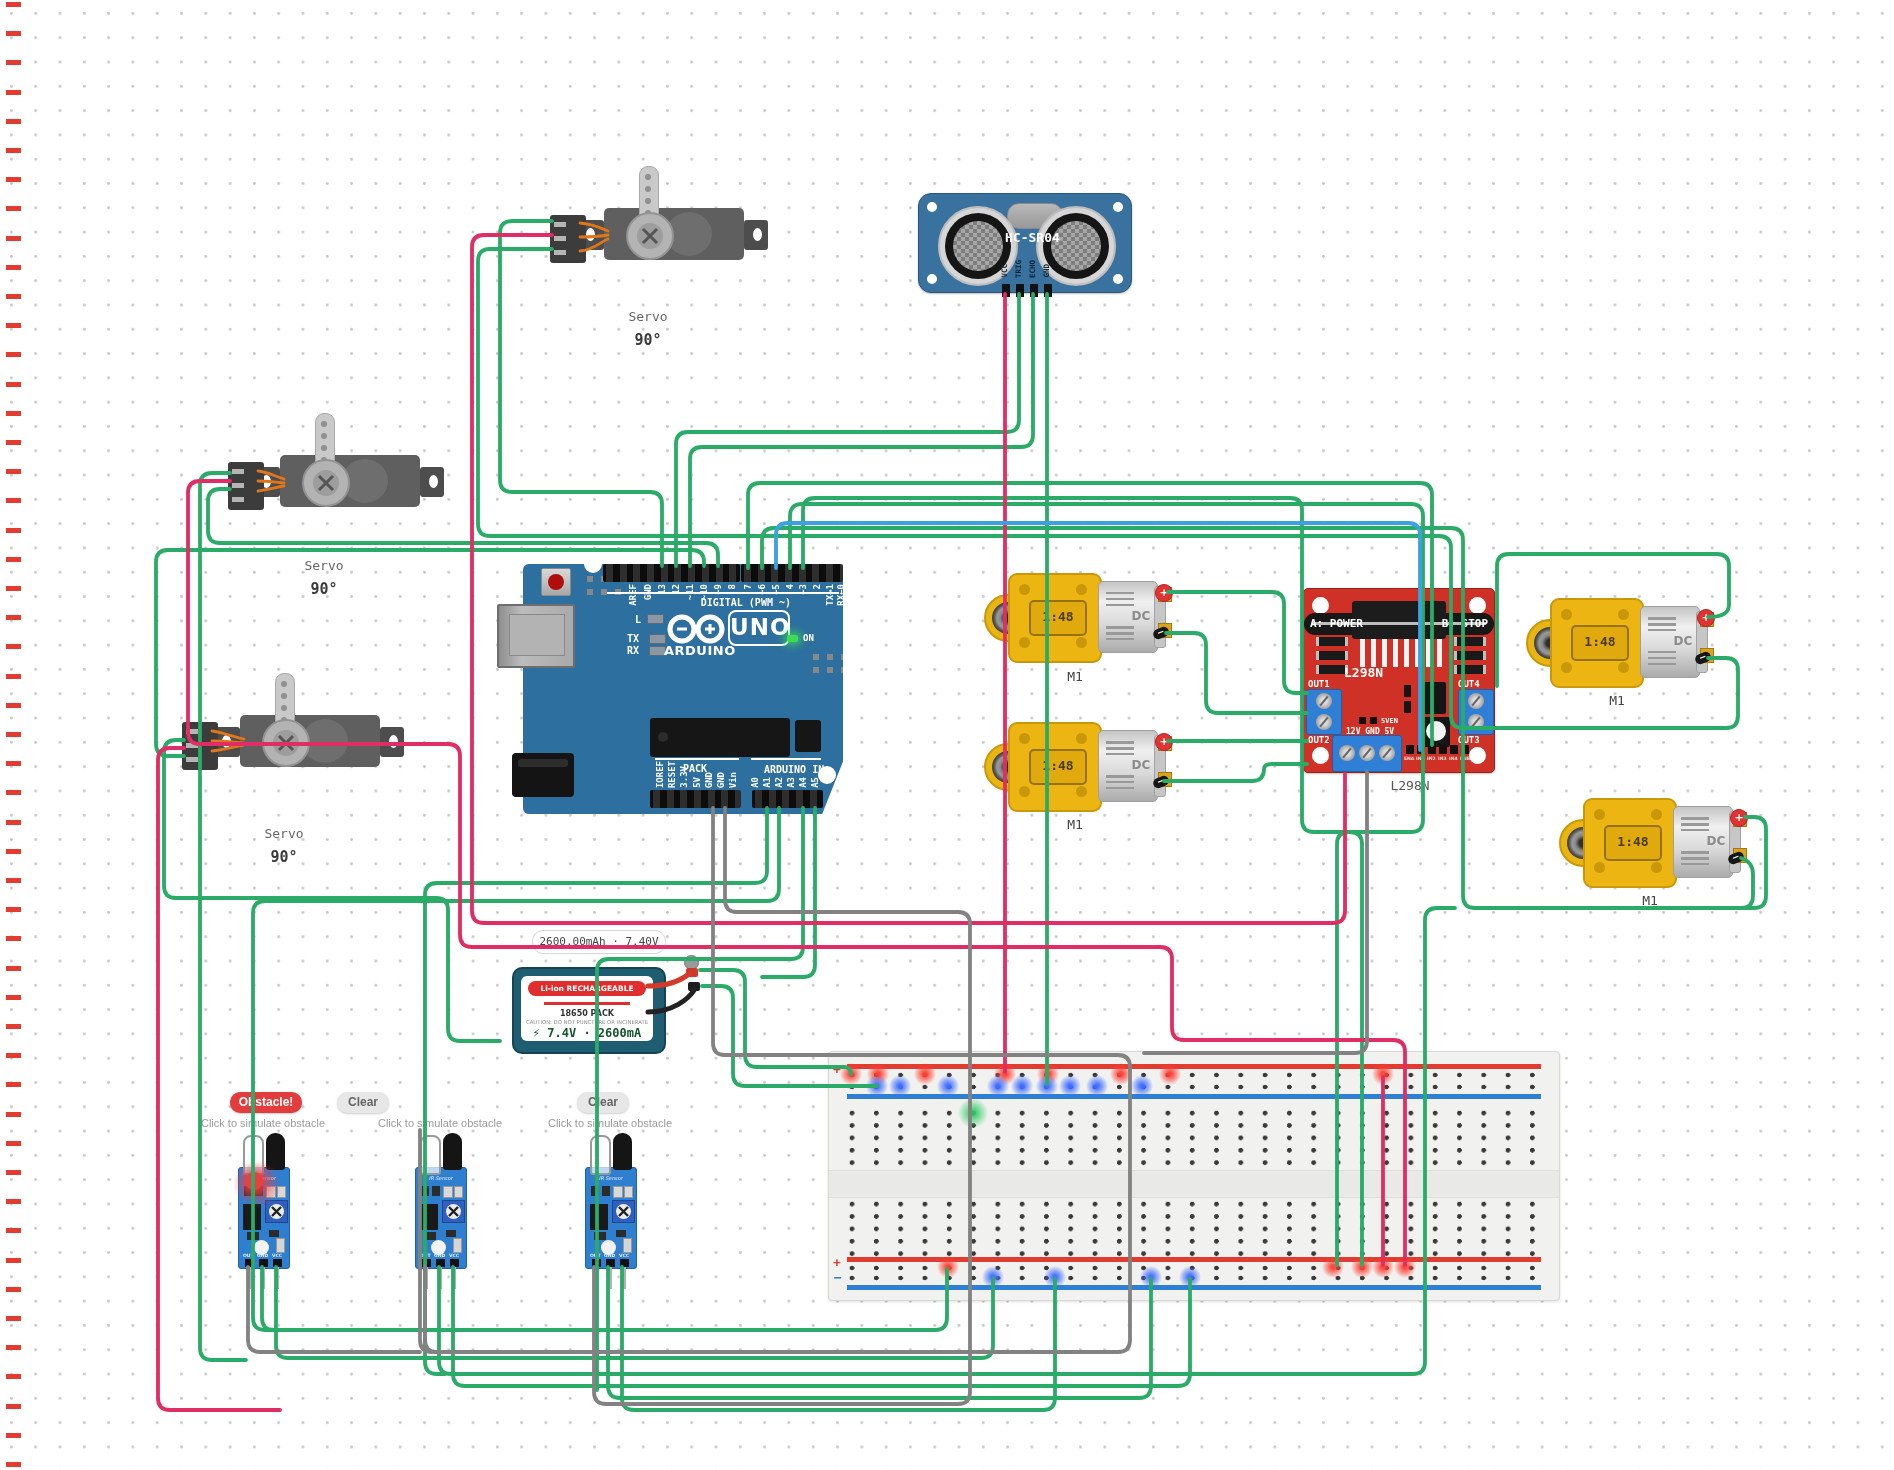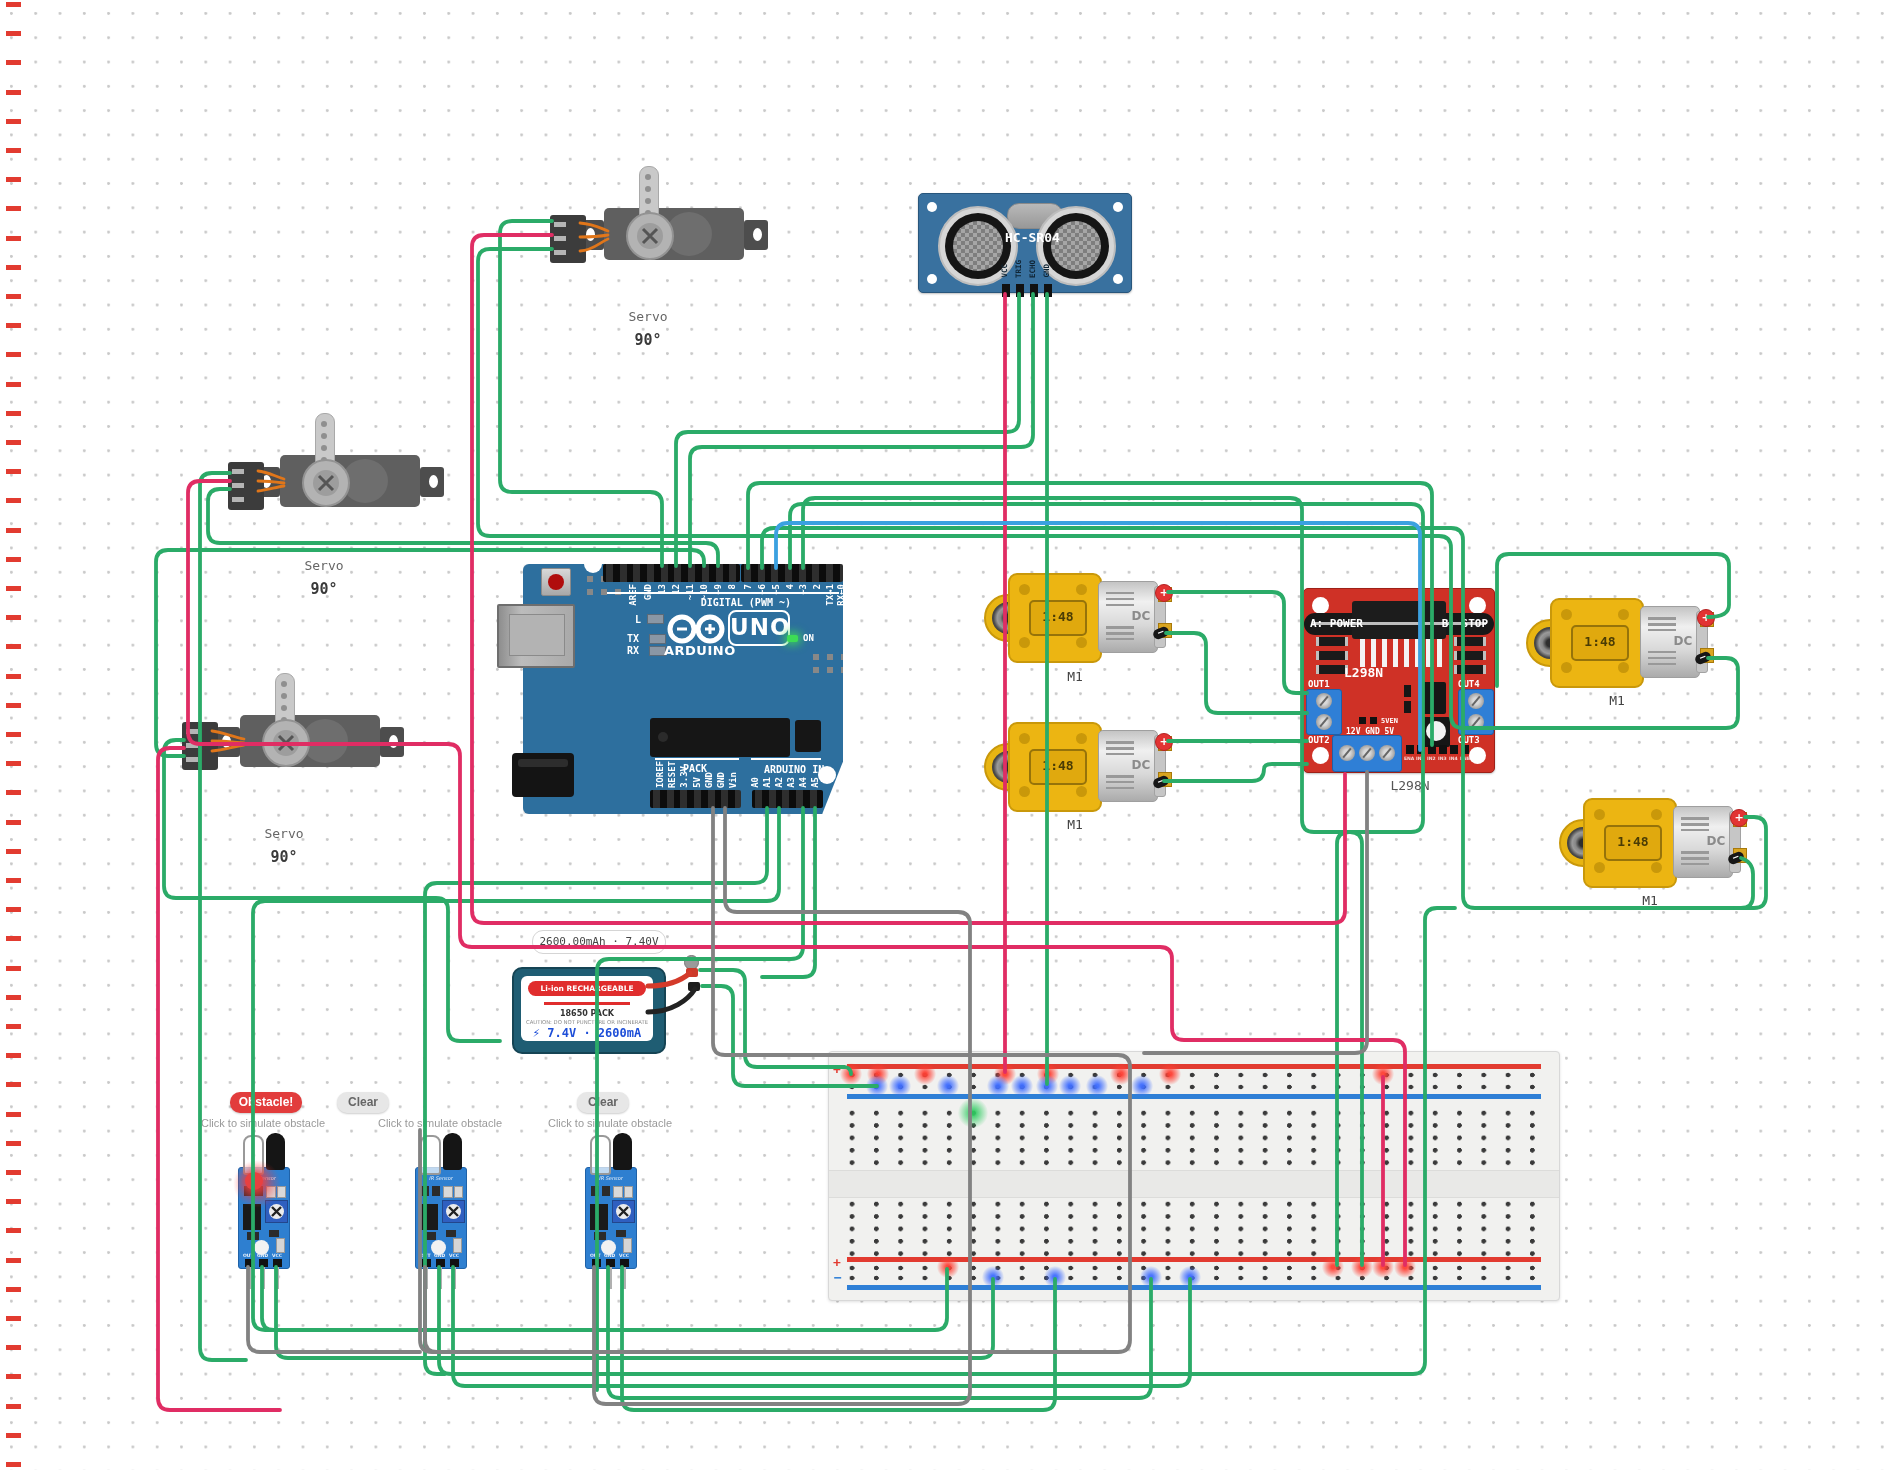--- a/index.html
+++ b/index.html
@@ -48,21 +48,21 @@
   .servo-body{position:absolute;background:#5f5f5f;border-radius:5px;z-index:10;}
   .servo-flange{position:absolute;width:24px;height:30px;background:#4d4d4d;border-radius:3px;z-index:9;}
   .servo-hole{position:absolute;width:9px;height:13px;background:#fff;border-radius:50%;}
   .servo-horn{position:absolute;width:18px;height:72px;background:#c9c9c9;border:1px solid #a9a9a9;border-radius:9px;z-index:11;}
   .horn-dot{position:absolute;left:5px;width:6px;height:6px;border-radius:50%;background:#8f8f8f;}
   .servo-pivot{position:absolute;width:44px;height:44px;border-radius:50%;background:#b3b3b3;border:2px solid #939393;z-index:12;}
   .servo-conn{position:absolute;width:36px;height:48px;background:#3c3c3c;border-radius:3px;z-index:10;}
   .conn-pin{position:absolute;left:4px;width:12px;height:5px;background:#b5b5b5;}
   .lbl{position:absolute;z-index:20;text-align:center;font-family:"DejaVu Sans Mono",monospace;color:#666;}
   
-  .hc{left:918px;top:193px;width:212px;height:98px;background:#39719f;border:1px solid #28567c;border-radius:5px;z-index:10;box-shadow:0 1px 2px rgba(0,0,0,.25);}
+  .hc{left:918px;top:193px;width:212px;height:98px;background:#39719f;border:1px solid #28567c;border-radius:13px;z-index:10;box-shadow:0 1px 2px rgba(0,0,0,.25);}
   .eye{position:absolute;width:76px;height:76px;border-radius:50%;background:#d6d6d6;border:2px solid #bdbdbd;}
   .eye .ring{position:absolute;left:5px;top:5px;width:66px;height:66px;border-radius:50%;background:#151515;}
   .eye .mesh{position:absolute;left:13px;top:13px;width:50px;height:50px;border-radius:50%;
     background-image:linear-gradient(45deg,#7e7e7e 25%,rgba(0,0,0,0) 25%,rgba(0,0,0,0) 75%,#7e7e7e 75%),linear-gradient(45deg,#7e7e7e 25%,#a6a6a6 25%,#a6a6a6 75%,#7e7e7e 75%);
     background-size:8px 8px;background-position:0 0,4px 4px;}
   .hc-pin{position:absolute;width:8px;height:13px;background:#111;}
   .hc-vlab{position:absolute;writing-mode:vertical-rl;transform:rotate(180deg);font:bold 7.5px "DejaVu Sans Mono",monospace;color:#102535;}
   
   .motor{position:absolute;width:175px;height:95px;z-index:10;}
   .m-wheel{position:absolute;left:-24px;top:21px;width:44px;height:44px;border-radius:50%;background:#e8b512;border:2px solid #c9980a;}
@@ -101,21 +101,21 @@
   
   .batt-badge{left:532px;top:930px;width:132px;height:22px;background:#fff;border:1px solid #d5d5d5;border-radius:11px;z-index:20;
     text-align:center;font:11px "DejaVu Sans Mono",monospace;color:#444;line-height:22px;}
   .batt{left:512px;top:967px;width:150px;height:83px;background:#1f5d73;border:2px solid #154454;border-radius:10px;z-index:10;}
   .batt-label{position:absolute;left:7px;top:7px;width:132px;height:65px;background:#fff;border-radius:6px;overflow:hidden;}
   .batt-pill{position:absolute;left:7px;top:5px;width:118px;height:15px;background:#e02d2d;border-radius:8px;
     color:#fff;font:bold 7.5px "DejaVu Sans",sans-serif;text-align:center;line-height:15px;}
   .batt-line{position:absolute;left:23px;top:26px;width:86px;height:3px;background:#e02d2d;}
   .batt-pack{position:absolute;left:0;top:33px;width:132px;text-align:center;font:bold 8px "DejaVu Sans",sans-serif;color:#333;}
   .batt-caution{position:absolute;left:0;top:43px;width:132px;text-align:center;font:5.3px "DejaVu Sans",sans-serif;color:#8a8a8a;}
-  .batt-stats{position:absolute;left:0;top:50px;width:132px;text-align:center;font:bold 12px "DejaVu Sans Mono",monospace;color:#1d4ed8;}
+  .batt-stats{position:absolute;left:0;top:50px;width:132px;text-align:center;font:bold 12px "DejaVu Sans Mono",monospace;color:#14532d;}
   
   .ir{position:absolute;width:50px;height:100px;background:#2e7fd0;border:1px solid #1f62a8;border-radius:3px;z-index:10;}
   .ir-btn{position:absolute;z-index:20;height:21px;border-radius:10px;text-align:center;font:bold 12px "Liberation Sans","DejaVu Sans",sans-serif;line-height:21px;cursor:pointer;box-shadow:0 1px 2px rgba(0,0,0,.2);}
   .ir-btn.alert{background:#e23c3c;color:#fff;}
   .ir-btn.clear{background:#e7e7e7;color:#666;}
   .ir-hint{position:absolute;z-index:20;width:220px;text-align:center;font:11px "Liberation Sans","DejaVu Sans",sans-serif;color:#9a9a9a;}
   .ir-ledw{position:absolute;left:4px;top:-33px;width:17px;height:36px;border:2px solid #999;border-radius:8px 8px 3px 3px;background:rgba(255,255,255,.7);}
   .ir-ledb{position:absolute;left:27px;top:-35px;width:19px;height:37px;background:#151515;border-radius:9px 9px 3px 3px;}
   .ir-name{position:absolute;left:0;top:7px;width:50px;text-align:center;font:italic 5px "DejaVu Sans",sans-serif;color:#e8f1fa;}
   .ir-pinlab{position:absolute;top:85px;font:bold 4.5px "DejaVu Sans",sans-serif;color:#eaf2fb;}

